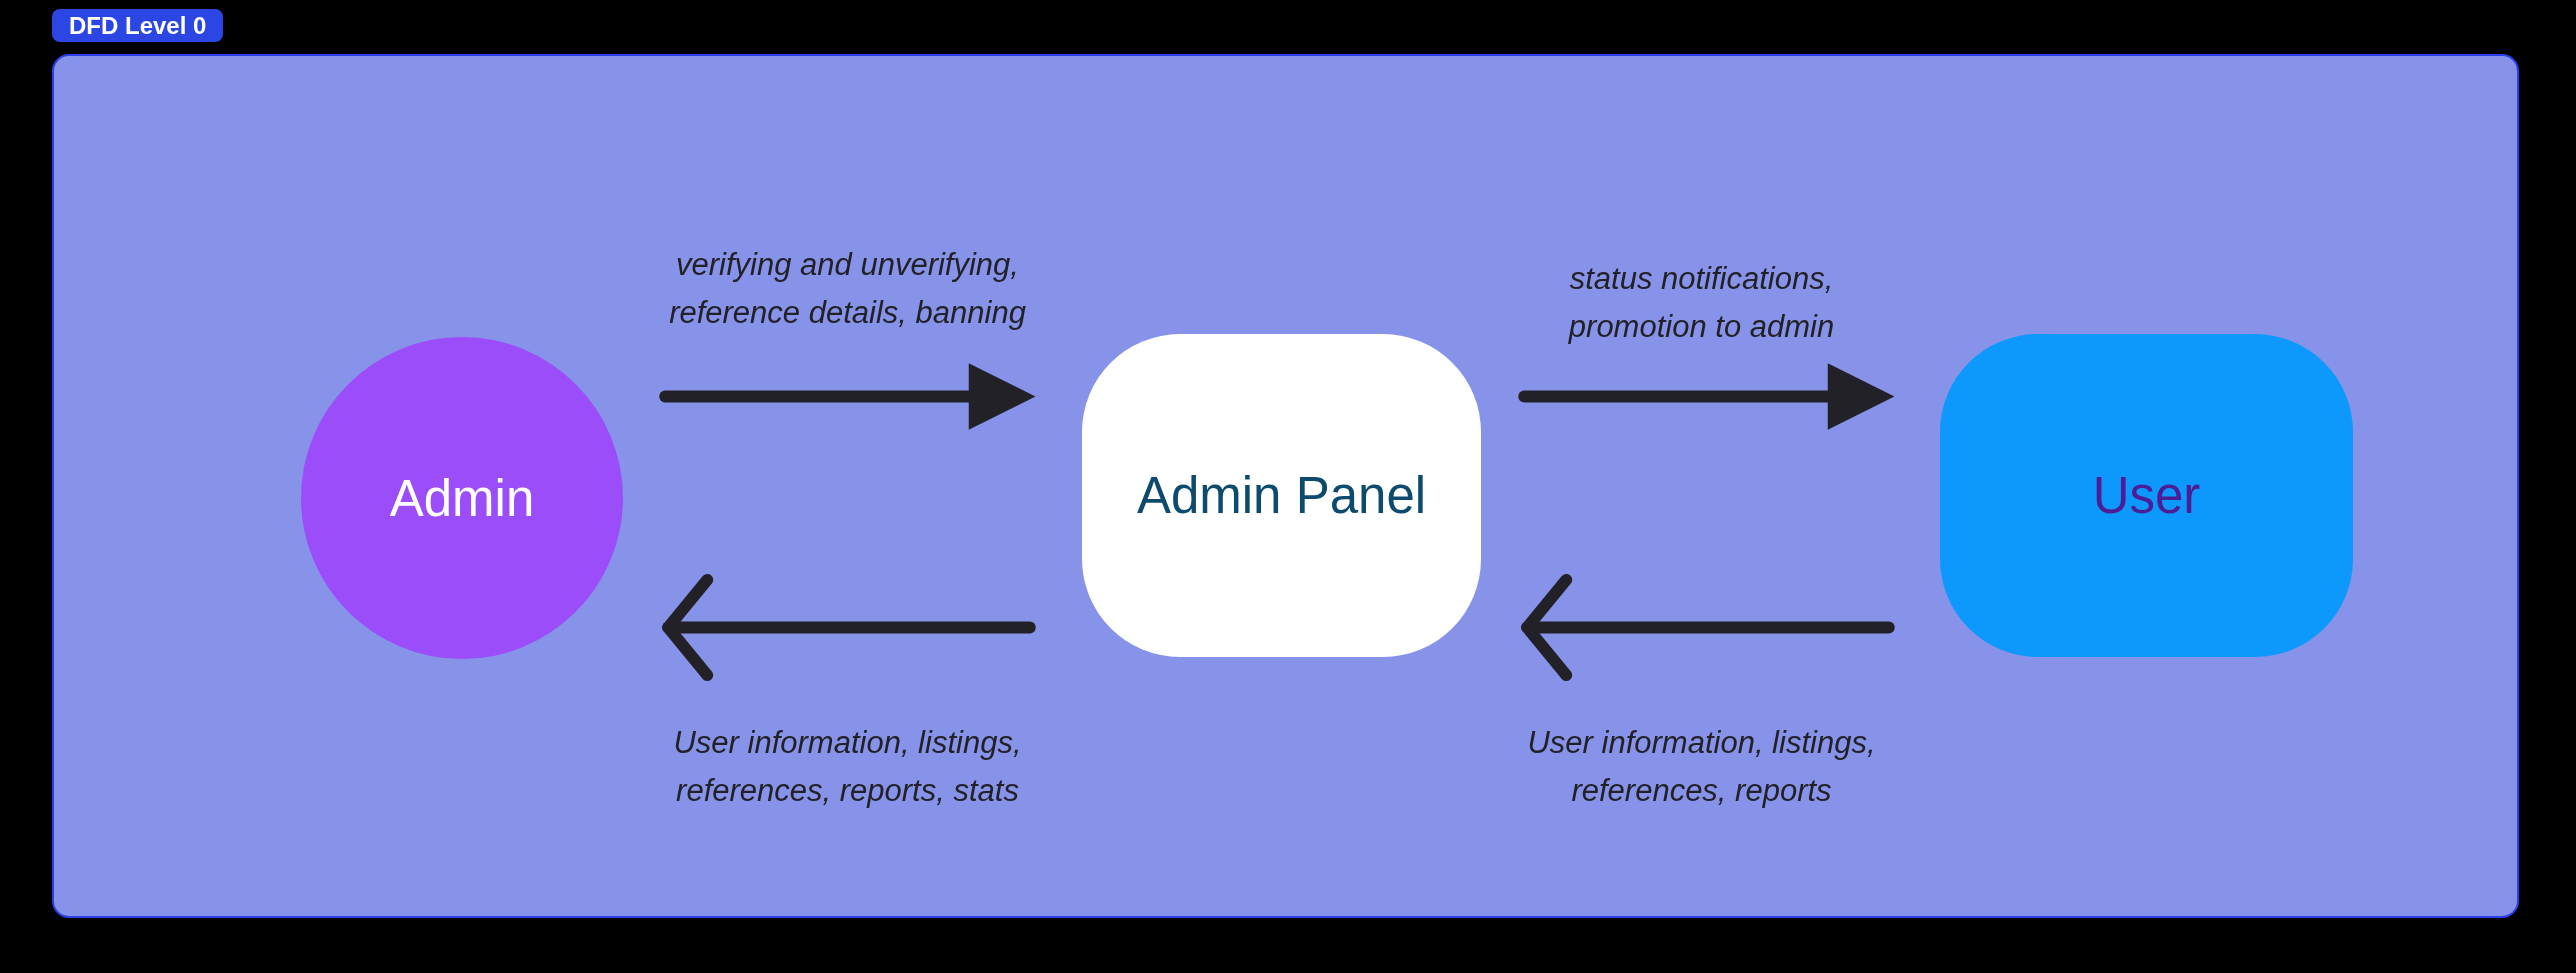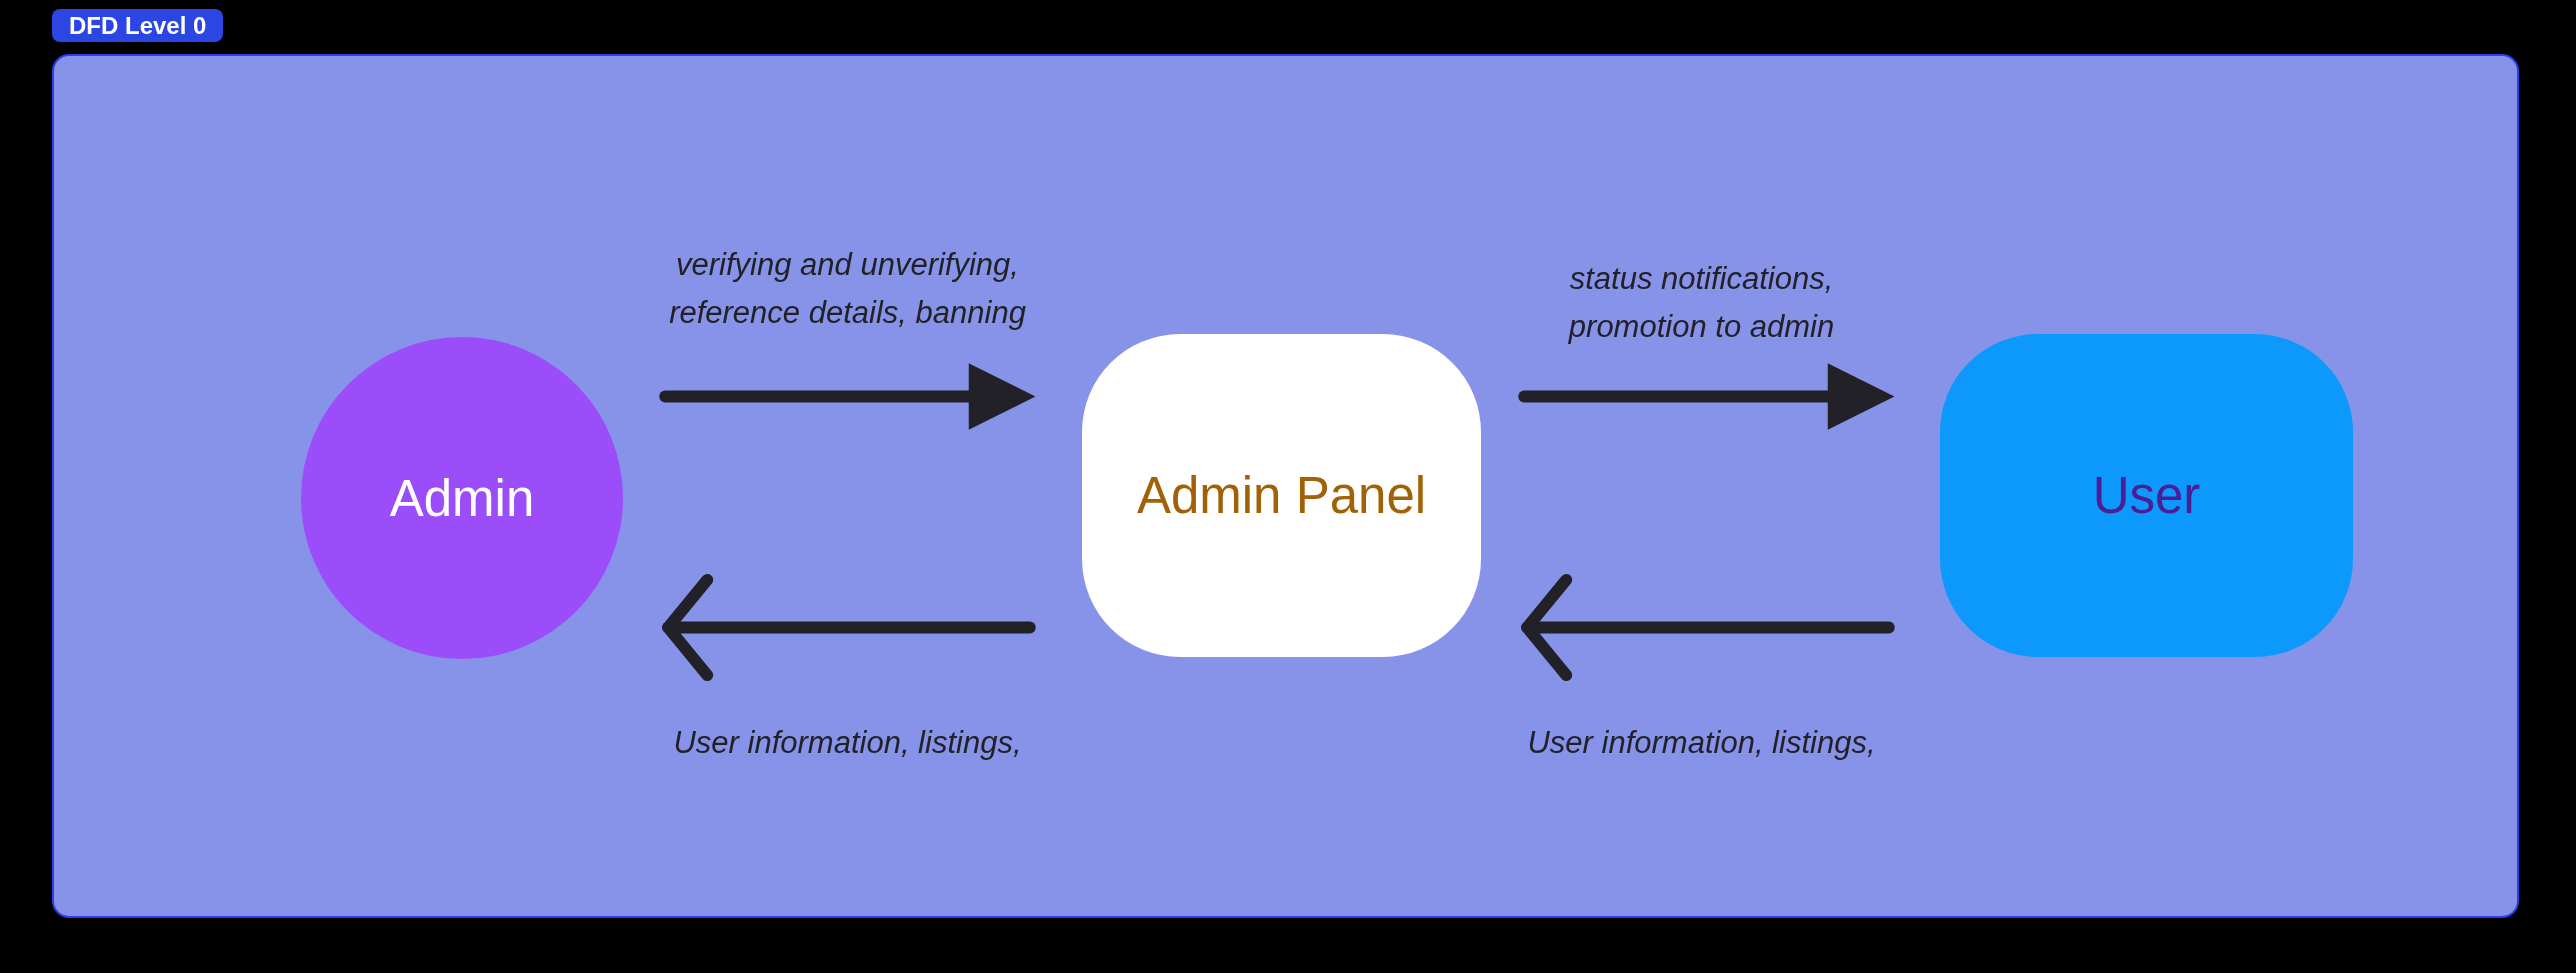--- a/index.html
+++ b/index.html
@@ -60,21 +60,21 @@
     background: #9b4dfa;
     color: #ffffff;
   }
   .node-panel {
     left: 1082px;
     top: 334px;
     width: 399px;
     height: 323px;
     border-radius: 98px;
     background: #ffffff;
-    color: #a16207;
+    color: #0c4a6e;
   }
   .node-user {
     left: 1940px;
     top: 334px;
     width: 413px;
     height: 323px;
     border-radius: 98px;
     background: #0d99fb;
     color: #4c1d95;
   }
@@ -127,24 +127,26 @@
     <div>reference details, banning</div>
   </div>
 
   <div class="flow-label label-tr">
     <div>status notifications,</div>
     <div>promotion to admin</div>
   </div>
 
   <div class="flow-label label-bl">
     <div>User information, listings,</div>
+    <div>references, reports, stats</div>
   </div>
 
   <div class="flow-label label-br">
     <div>User information, listings,</div>
+    <div>references, reports</div>
   </div>
 
   <div class="arrow arrow-tl">
     <svg width="386" height="79" viewBox="0 0 590 120">
       <line x1="14" y1="60" x2="486" y2="60" stroke="#212127" stroke-width="18" stroke-linecap="round"></line>
       <polygon points="478,9 478,111 580,60" fill="#212127"></polygon>
     </svg>
   </div>
 
   <div class="arrow arrow-tr">

